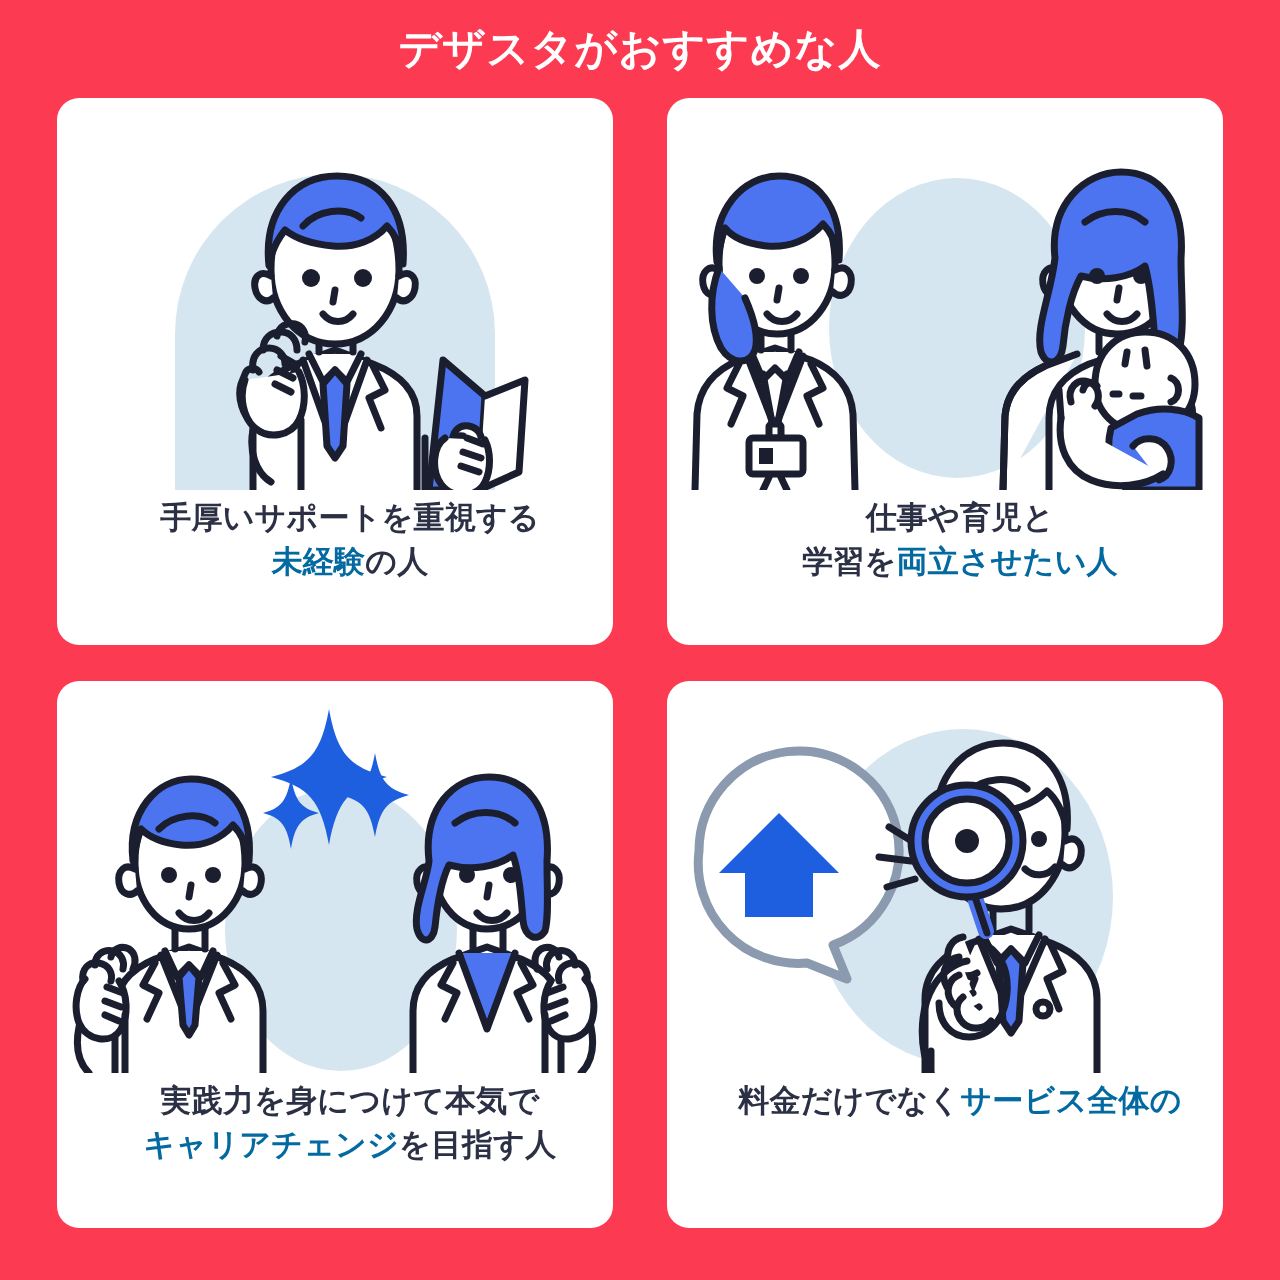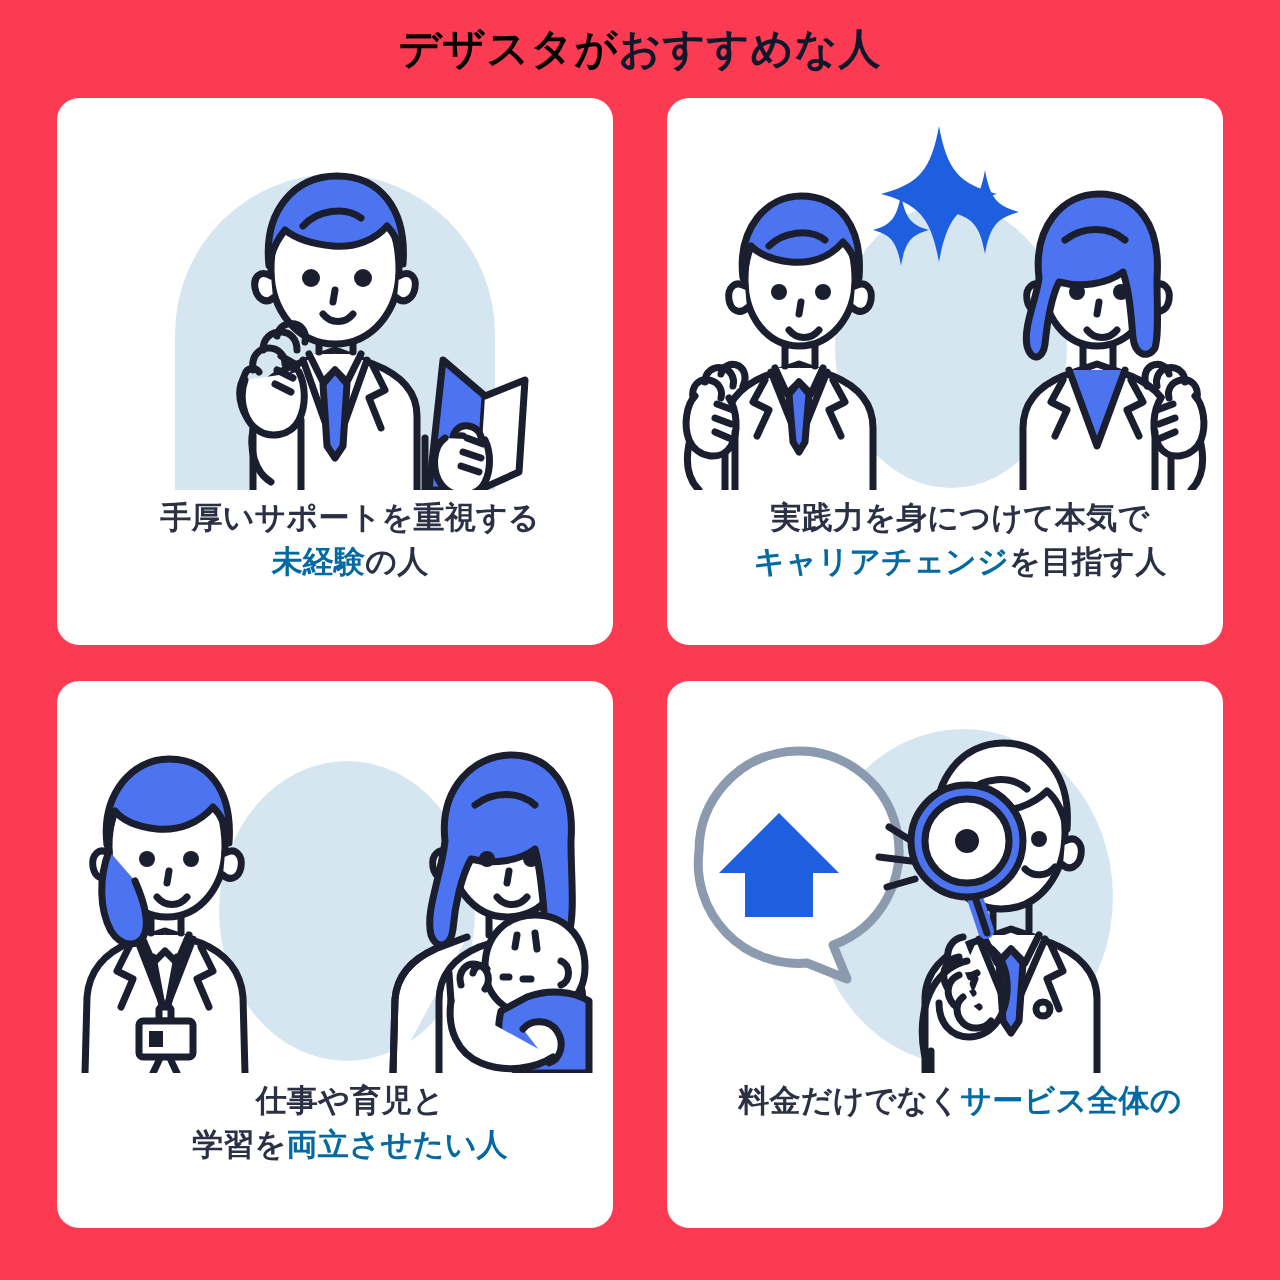--- a/index.html
+++ b/index.html
@@ -31,22 +31,22 @@
     align-items: center;
     justify-content: center;
   }
   .title {
     font-size: 42px;
     font-weight: 700;
     letter-spacing: 1px;
     white-space: nowrap;
     line-height: 1;
   }
-  .title .t-white { color: #000000; }
-  .title .t-yellow { color: #0f172a; }
+  .title .t-white { color: #ffffff; }
+  .title .t-yellow { color: #ffffff; }
 
   
   .grid {
     position: absolute;
     left: 57px;
     top: 98px;
     width: 1166px;
     height: 1130px;
     display: grid;
     grid-template-columns: 556px 556px;
@@ -183,20 +183,100 @@
         </div>
         <div class="cap-line">
           <span class="hl">未経験</span><span>の人</span>
         </div>
       </div>
     </div>
 
     <div class="card">
       <div class="illo-wrap">
         <svg viewBox="0 0 556 392" xmlns="http://www.w3.org/2000/svg">
+          <ellipse cx="290" cy="230" rx="128" ry="150" fill="#D6E6F0"></ellipse>
+          <g fill="none" stroke="#1B1E2E" stroke-width="7" stroke-linecap="round" stroke-linejoin="round">
+
+            <path d="M28 392 L30 316 C32 290 48 272 72 262 L108 250 L144 262 C168 272 184 290 186 316 L188 392" fill="#FFFFFF"></path>
+            <path d="M80 258 L108 330 L136 258" fill="#FFFFFF"></path>
+            <path d="M84 254 L96 282 L108 270 L120 282 L132 254" fill="#FFFFFF"></path>
+            <path d="M72 266 L60 290 L76 298 L64 326"></path>
+            <path d="M144 266 L156 290 L140 298 L152 326"></path>
+            <path d="M108 364 C104 376 100 384 96 392 M108 364 C112 376 116 384 120 392"></path>
+
+            <path d="M96 276 L106 330 M120 276 L110 330"></path>
+            <rect x="102" y="326" width="12" height="14" rx="3" fill="#FFFFFF"></rect>
+            <rect x="82" y="340" width="54" height="36" rx="4" fill="#FFFFFF"></rect>
+            <rect x="92" y="350" width="14" height="16" fill="#1B1E2E" stroke="none"></rect>
+
+            <path d="M94 222 L94 252 M124 222 L124 252"></path>
+
+            <path d="M52 166 C52 116 78 88 110 88 C142 88 168 116 168 166 C168 204 144 236 110 236 C76 236 52 204 52 166 Z" fill="#FFFFFF"></path>
+            <path d="M52 172 C42 166 34 174 36 186 C38 198 48 200 54 194" fill="#FFFFFF"></path>
+            <path d="M168 172 C178 166 186 174 184 186 C182 198 172 200 166 194" fill="#FFFFFF"></path>
+
+            <path d="M50 164 C44 112 76 78 112 78 C150 78 176 108 172 162 C170 146 164 134 156 126 C142 142 122 150 100 148 C82 146 66 140 58 130 C54 142 52 152 50 164 Z" fill="#4C74F0" stroke="#1B1E2E"></path>
+
+            <path d="M52 170 C42 196 42 228 54 250 C64 266 82 268 88 252 C92 238 86 218 78 200" fill="#4C74F0" stroke="#1B1E2E"></path>
+          </g>
+          <circle cx="90" cy="178" r="8" fill="#1B1E2E"></circle>
+          <circle cx="134" cy="178" r="8" fill="#1B1E2E"></circle>
+          <g fill="none" stroke="#1B1E2E" stroke-width="7" stroke-linecap="round" stroke-linejoin="round">
+            <path d="M112 190 L110 202"></path>
+            <path d="M100 216 C108 226 122 226 130 216"></path>
+
+            <path d="M336 392 L338 318 C340 294 356 278 378 268 L410 256" fill="#FFFFFF"></path>
+            <path d="M336 392 L338 318 C340 294 356 278 378 268"></path>
+
+            <path d="M382 392 L382 320 C382 294 398 276 422 266 L452 256 L486 266 C510 276 526 294 526 320 L528 392" fill="#FFFFFF"></path>
+
+            <path d="M432 222 L432 254 M466 222 L466 254"></path>
+
+            <path d="M392 164 C392 114 418 86 450 86 C484 86 510 114 510 164 C510 204 486 236 450 236 C416 236 392 204 392 164 Z" fill="#FFFFFF"></path>
+            <path d="M392 172 C382 166 374 174 376 186 C378 198 388 200 394 194" fill="#FFFFFF"></path>
+
+            <path d="M388 160 C382 106 418 74 454 74 C494 74 518 106 514 160 C514 196 518 232 512 252 C504 268 490 262 488 244 C486 218 484 190 478 168 C462 180 436 184 414 178 C404 196 398 224 396 248 C394 266 380 270 374 254 C368 230 384 196 388 160 Z" fill="#4C74F0" stroke="#1B1E2E"></path>
+            <path d="M418 124 C436 110 462 110 478 124"></path>
+          </g>
+          <circle cx="430" cy="178" r="8" fill="#1B1E2E"></circle>
+          <circle cx="474" cy="178" r="8" fill="#1B1E2E"></circle>
+          <g fill="none" stroke="#1B1E2E" stroke-width="7" stroke-linecap="round" stroke-linejoin="round">
+            <path d="M452 190 L450 202"></path>
+            <path d="M440 216 C448 226 462 226 470 216"></path>
+
+            <path d="M428 286 C428 254 450 234 478 234 C506 234 528 254 528 286 C528 314 508 334 478 334 C448 334 428 314 428 286 Z" fill="#FFFFFF"></path>
+            <path d="M460 254 L458 266 M478 252 L480 268"></path>
+            <path d="M446 296 L452 296 M466 298 L474 298"></path>
+            <path d="M504 280 C514 284 514 300 504 304"></path>
+
+            <path d="M444 330 C438 354 444 382 462 392 L532 392 L532 320 C516 310 492 308 470 316 Z" fill="#4C74F0" stroke="#1B1E2E"></path>
+
+            <path d="M466 348 C474 338 492 338 500 350 C508 362 504 378 492 382" fill="#FFFFFF"></path>
+
+            <path d="M394 320 C390 348 400 372 424 382 C448 392 478 388 496 376" fill="#FFFFFF"></path>
+            <path d="M394 320 L392 292"></path>
+
+            <path d="M404 304 C400 290 410 280 422 284 C432 288 434 300 428 308" fill="#FFFFFF"></path>
+            <path d="M416 292 C418 284 426 282 430 288"></path>
+          </g>
+        </svg>
+      </div>
+      <div class="caption">
+        <div class="cap-line">
+          <span>仕事や育児と</span>
+        </div>
+        <div class="cap-line">
+          <span>学習を</span><span class="hl">両立させたい人</span>
+        </div>
+      </div>
+    </div>
+
+    <div class="card">
+      <div class="illo-wrap">
+        <svg viewBox="0 0 556 392" xmlns="http://www.w3.org/2000/svg">
           <ellipse cx="284" cy="248" rx="116" ry="142" fill="#D6E6F0"></ellipse>
 
           <path d="M272 28 C280 72 292 86 330 96 C292 106 280 120 272 164 C264 120 252 106 214 96 C252 86 264 72 272 28 Z" fill="#1E5FE0"></path>
           <path d="M318 72 C323 100 330 108 352 114 C330 120 323 128 318 156 C313 128 306 120 284 114 C306 108 313 100 318 72 Z" fill="#1E5FE0"></path>
           <path d="M234 96 C238 120 244 127 262 132 C244 137 238 144 234 168 C230 144 224 137 206 132 C224 127 230 120 234 96 Z" fill="#1E5FE0"></path>
           <g fill="none" stroke="#1B1E2E" stroke-width="7" stroke-linecap="round" stroke-linejoin="round">
 
             <path d="M58 392 L58 330 C58 304 74 288 98 278 L132 266 L166 278 C190 288 206 304 206 330 L206 392" fill="#FFFFFF"></path>
             <path d="M104 274 L132 344 L160 274" fill="#FFFFFF"></path>
             <path d="M108 270 L120 296 L132 284 L144 296 L156 270" fill="#FFFFFF"></path>
@@ -258,100 +338,20 @@
         </div>
         <div class="cap-line">
           <span class="hl">キャリアチェンジ</span><span>を目指す人</span>
         </div>
       </div>
     </div>
 
     <div class="card">
       <div class="illo-wrap">
         <svg viewBox="0 0 556 392" xmlns="http://www.w3.org/2000/svg">
-          <ellipse cx="290" cy="230" rx="128" ry="150" fill="#D6E6F0"></ellipse>
-          <g fill="none" stroke="#1B1E2E" stroke-width="7" stroke-linecap="round" stroke-linejoin="round">
-
-            <path d="M28 392 L30 316 C32 290 48 272 72 262 L108 250 L144 262 C168 272 184 290 186 316 L188 392" fill="#FFFFFF"></path>
-            <path d="M80 258 L108 330 L136 258" fill="#FFFFFF"></path>
-            <path d="M84 254 L96 282 L108 270 L120 282 L132 254" fill="#FFFFFF"></path>
-            <path d="M72 266 L60 290 L76 298 L64 326"></path>
-            <path d="M144 266 L156 290 L140 298 L152 326"></path>
-            <path d="M108 364 C104 376 100 384 96 392 M108 364 C112 376 116 384 120 392"></path>
-
-            <path d="M96 276 L106 330 M120 276 L110 330"></path>
-            <rect x="102" y="326" width="12" height="14" rx="3" fill="#FFFFFF"></rect>
-            <rect x="82" y="340" width="54" height="36" rx="4" fill="#FFFFFF"></rect>
-            <rect x="92" y="350" width="14" height="16" fill="#1B1E2E" stroke="none"></rect>
-
-            <path d="M94 222 L94 252 M124 222 L124 252"></path>
-
-            <path d="M52 166 C52 116 78 88 110 88 C142 88 168 116 168 166 C168 204 144 236 110 236 C76 236 52 204 52 166 Z" fill="#FFFFFF"></path>
-            <path d="M52 172 C42 166 34 174 36 186 C38 198 48 200 54 194" fill="#FFFFFF"></path>
-            <path d="M168 172 C178 166 186 174 184 186 C182 198 172 200 166 194" fill="#FFFFFF"></path>
-
-            <path d="M50 164 C44 112 76 78 112 78 C150 78 176 108 172 162 C170 146 164 134 156 126 C142 142 122 150 100 148 C82 146 66 140 58 130 C54 142 52 152 50 164 Z" fill="#4C74F0" stroke="#1B1E2E"></path>
-
-            <path d="M52 170 C42 196 42 228 54 250 C64 266 82 268 88 252 C92 238 86 218 78 200" fill="#4C74F0" stroke="#1B1E2E"></path>
-          </g>
-          <circle cx="90" cy="178" r="8" fill="#1B1E2E"></circle>
-          <circle cx="134" cy="178" r="8" fill="#1B1E2E"></circle>
-          <g fill="none" stroke="#1B1E2E" stroke-width="7" stroke-linecap="round" stroke-linejoin="round">
-            <path d="M112 190 L110 202"></path>
-            <path d="M100 216 C108 226 122 226 130 216"></path>
-
-            <path d="M336 392 L338 318 C340 294 356 278 378 268 L410 256" fill="#FFFFFF"></path>
-            <path d="M336 392 L338 318 C340 294 356 278 378 268"></path>
-
-            <path d="M382 392 L382 320 C382 294 398 276 422 266 L452 256 L486 266 C510 276 526 294 526 320 L528 392" fill="#FFFFFF"></path>
-
-            <path d="M432 222 L432 254 M466 222 L466 254"></path>
-
-            <path d="M392 164 C392 114 418 86 450 86 C484 86 510 114 510 164 C510 204 486 236 450 236 C416 236 392 204 392 164 Z" fill="#FFFFFF"></path>
-            <path d="M392 172 C382 166 374 174 376 186 C378 198 388 200 394 194" fill="#FFFFFF"></path>
-
-            <path d="M388 160 C382 106 418 74 454 74 C494 74 518 106 514 160 C514 196 518 232 512 252 C504 268 490 262 488 244 C486 218 484 190 478 168 C462 180 436 184 414 178 C404 196 398 224 396 248 C394 266 380 270 374 254 C368 230 384 196 388 160 Z" fill="#4C74F0" stroke="#1B1E2E"></path>
-            <path d="M418 124 C436 110 462 110 478 124"></path>
-          </g>
-          <circle cx="430" cy="178" r="8" fill="#1B1E2E"></circle>
-          <circle cx="474" cy="178" r="8" fill="#1B1E2E"></circle>
-          <g fill="none" stroke="#1B1E2E" stroke-width="7" stroke-linecap="round" stroke-linejoin="round">
-            <path d="M452 190 L450 202"></path>
-            <path d="M440 216 C448 226 462 226 470 216"></path>
-
-            <path d="M428 286 C428 254 450 234 478 234 C506 234 528 254 528 286 C528 314 508 334 478 334 C448 334 428 314 428 286 Z" fill="#FFFFFF"></path>
-            <path d="M460 254 L458 266 M478 252 L480 268"></path>
-            <path d="M446 296 L452 296 M466 298 L474 298"></path>
-            <path d="M504 280 C514 284 514 300 504 304"></path>
-
-            <path d="M444 330 C438 354 444 382 462 392 L532 392 L532 320 C516 310 492 308 470 316 Z" fill="#4C74F0" stroke="#1B1E2E"></path>
-
-            <path d="M466 348 C474 338 492 338 500 350 C508 362 504 378 492 382" fill="#FFFFFF"></path>
-
-            <path d="M394 320 C390 348 400 372 424 382 C448 392 478 388 496 376" fill="#FFFFFF"></path>
-            <path d="M394 320 L392 292"></path>
-
-            <path d="M404 304 C400 290 410 280 422 284 C432 288 434 300 428 308" fill="#FFFFFF"></path>
-            <path d="M416 292 C418 284 426 282 430 288"></path>
-          </g>
-        </svg>
-      </div>
-      <div class="caption">
-        <div class="cap-line">
-          <span>仕事や育児と</span>
-        </div>
-        <div class="cap-line">
-          <span>学習を</span><span class="hl">両立させたい人</span>
-        </div>
-      </div>
-    </div>
-
-    <div class="card">
-      <div class="illo-wrap">
-        <svg viewBox="0 0 556 392" xmlns="http://www.w3.org/2000/svg">
           <ellipse cx="296" cy="216" rx="150" ry="168" fill="#D6E6F0"></ellipse>
 
           <g>
             <path d="M32 170 A100 100 0 1 1 166 264 L180 298 L140 282 A100 100 0 0 1 32 170 Z" fill="#FFFFFF" stroke="#8B9AAE" stroke-width="9" stroke-linejoin="round"></path>
 
             <path d="M112 132 L172 192 L146 192 L146 236 L78 236 L78 192 L52 192 Z" fill="#1E5FE0"></path>
           </g>
 
           <g stroke="#1B1E2E" stroke-width="7" stroke-linecap="round" fill="none">
             <path d="M222 146 L248 162"></path>

